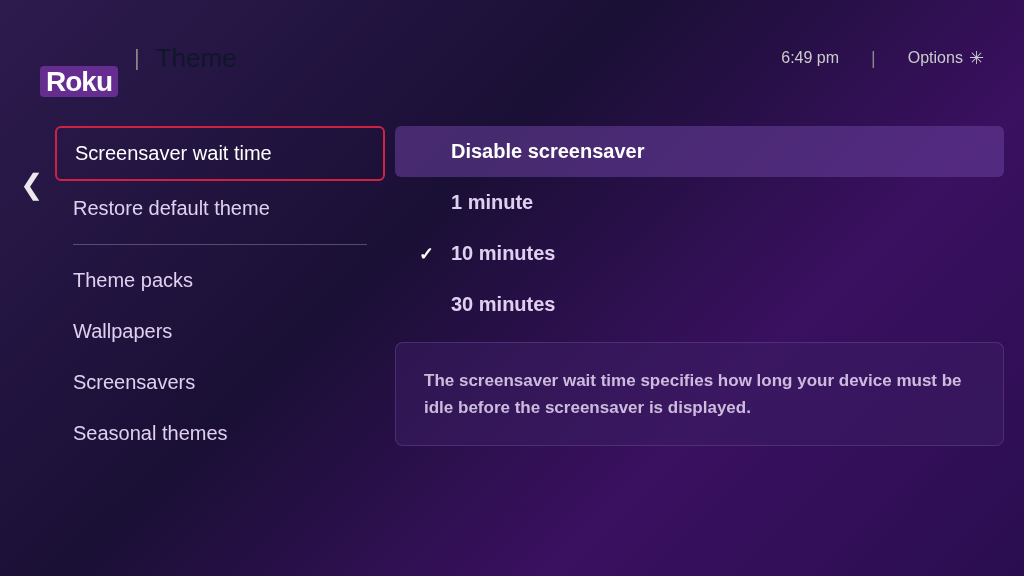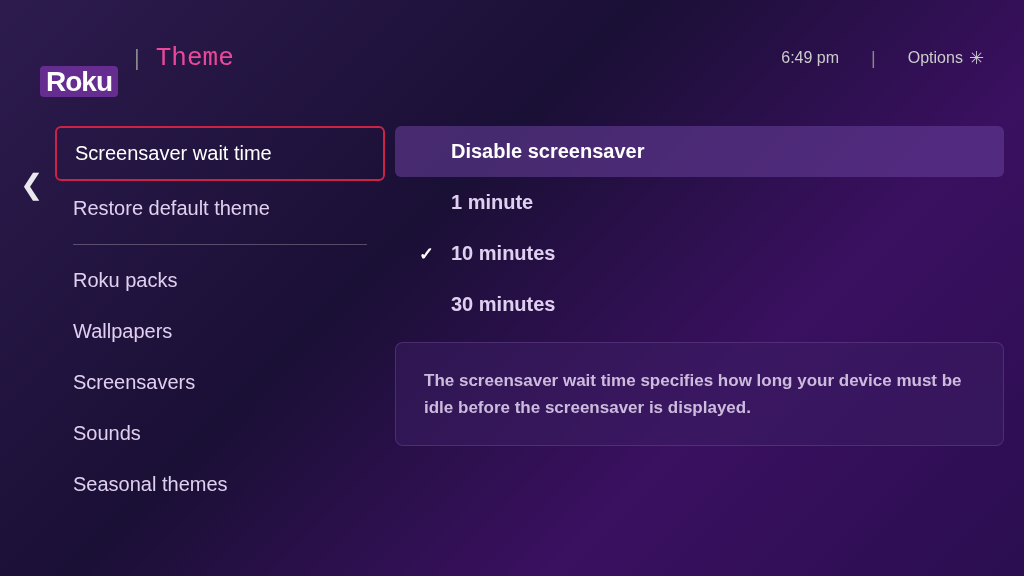--- a/index.html
+++ b/index.html
@@ -39,22 +39,21 @@
     .header-divider {
       color: #888;
       margin: 0 16px;
       font-size: 22px;
       font-weight: 300;
     }
 
     .header-title {
       font-size: 26px;
       font-weight: 300;
-      color: #ec4899;
-      font-family: Liberation Mono, monospace;
+      color: #0f172a;
     }
 
     .header-right {
       margin-left: auto;
       display: flex;
       align-items: center;
       gap: 32px;
     }
 
     .header-time {
@@ -231,30 +230,27 @@
       <span>Screensaver wait time</span>
     </div>
 
     <div class="menu-item">
       <span>Restore default theme</span>
     </div>
 
     <div class="menu-divider"></div>
 
     <div class="menu-item">
-      <span>Roku packs</span>
+      <span>Theme packs</span>
     </div>
     <div class="menu-item">
       <span>Wallpapers</span>
     </div>
     <div class="menu-item">
       <span>Screensavers</span>
-    </div>
-    <div class="menu-item">
-      <span>Sounds</span>
     </div>
 
 
     <div class="menu-item">
       <span>Seasonal themes</span>
     </div>
 
   </div>
 
   <div class="right-panel">

